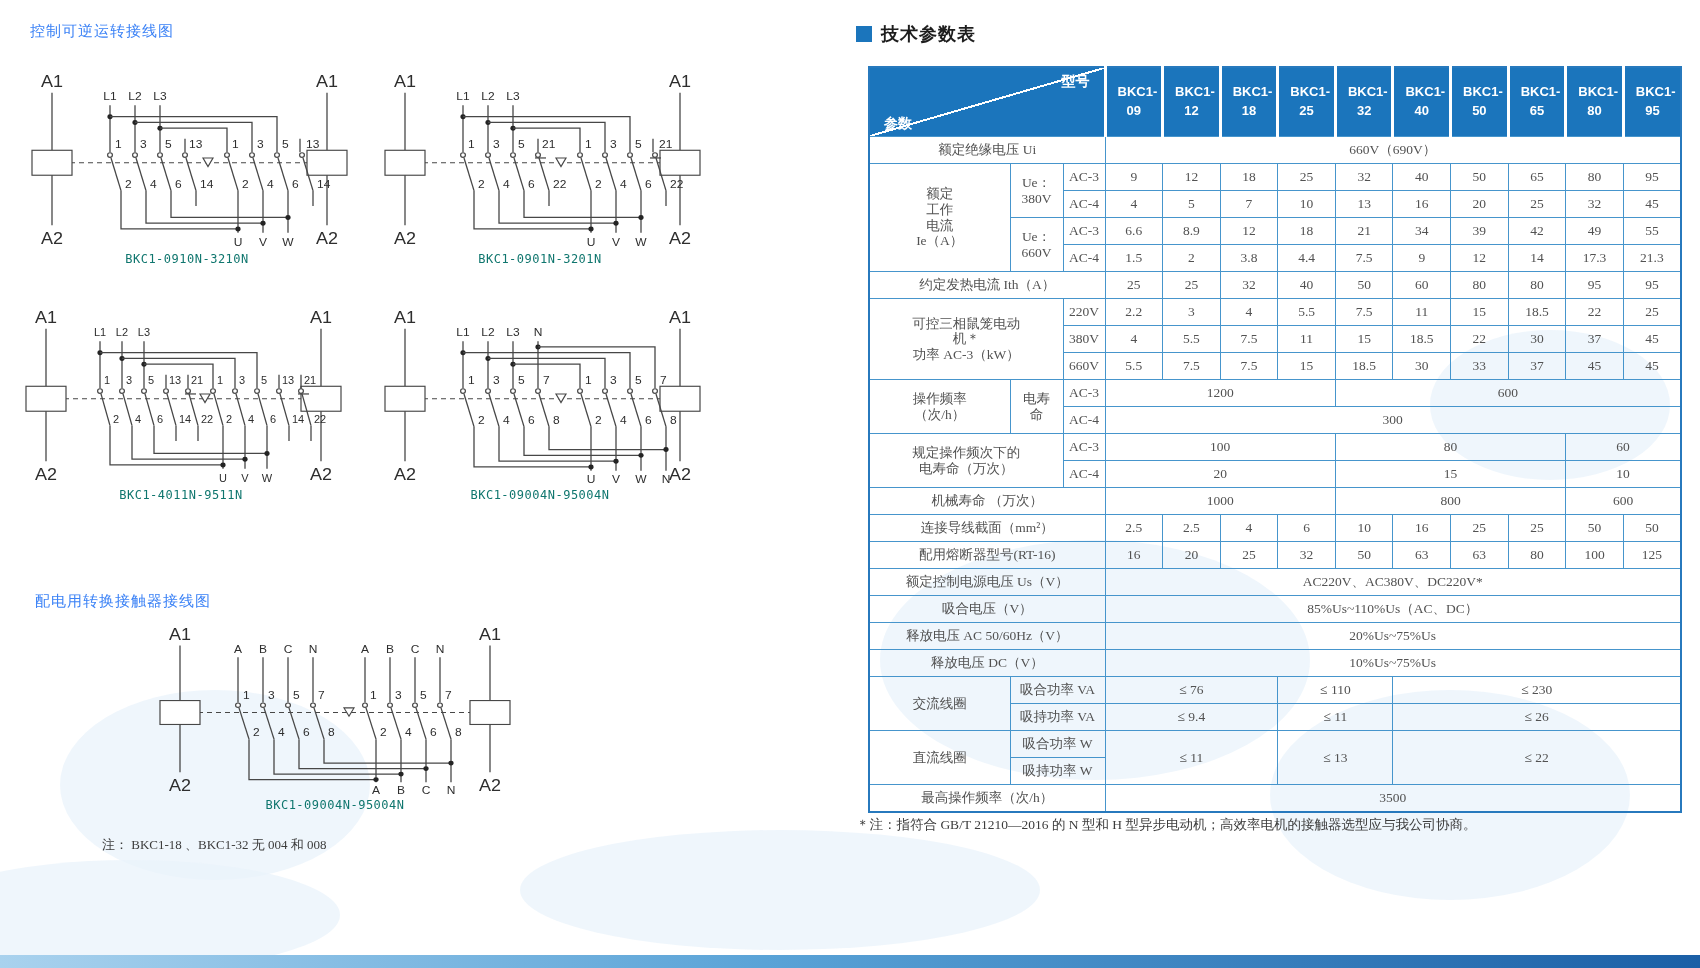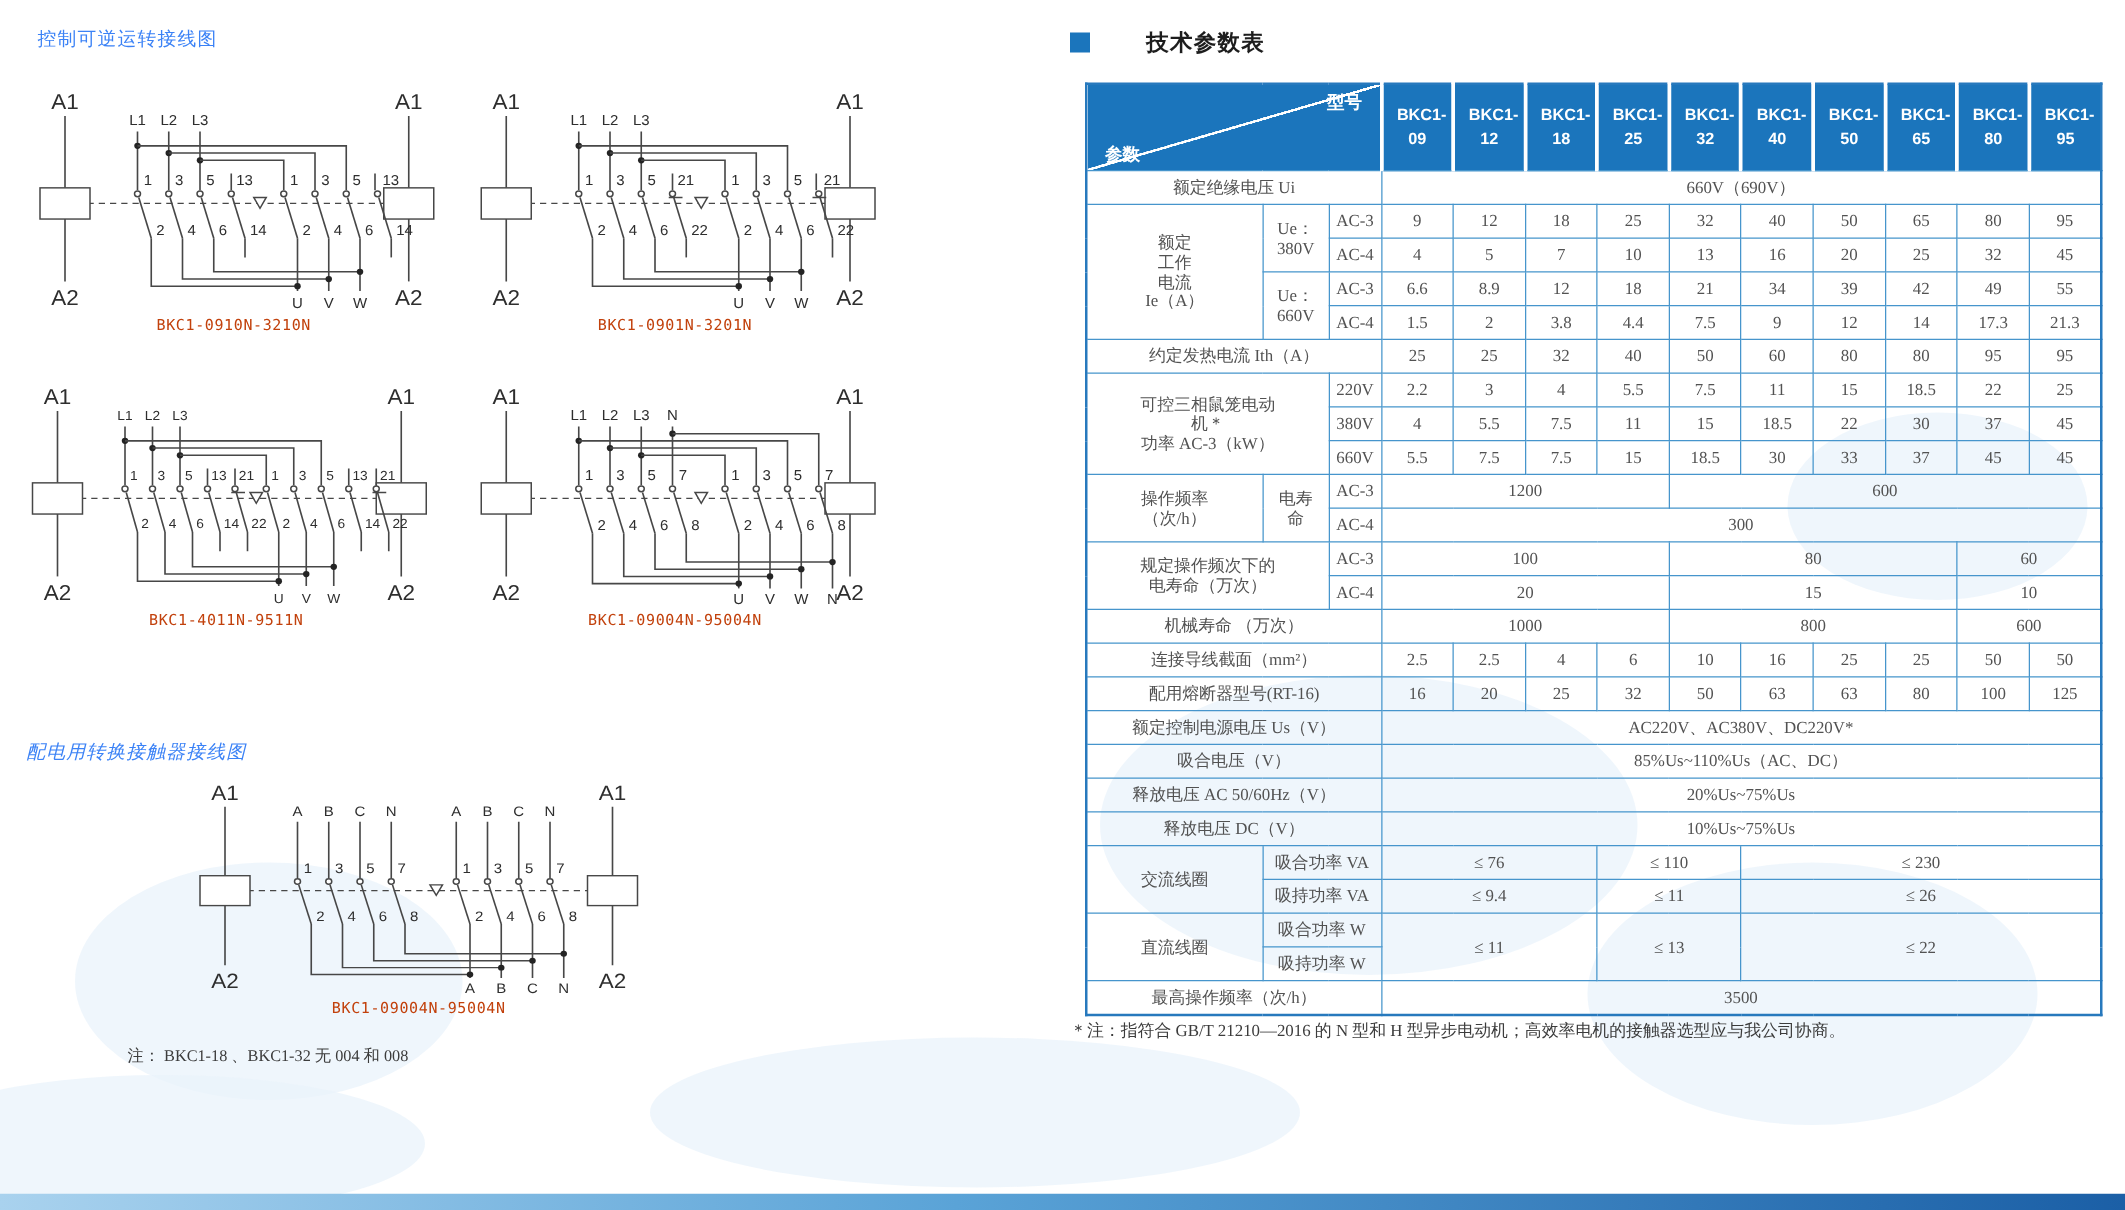--- a/index.html
+++ b/index.html
@@ -6,31 +6,31 @@
   body{width:1700px;height:968px;position:relative;background:#ffffff;overflow:hidden;
        font-family:"Liberation Sans",sans-serif;}
   .blob{position:absolute;background:#e9f3fb;border-radius:50%;z-index:0;opacity:.75;}
   .layer{position:absolute;z-index:1;}
   .bottombar{position:absolute;left:0;bottom:0;width:1700px;height:13px;z-index:3;
        background:linear-gradient(90deg,#a9d2ee 0%,#5aa3d7 45%,#1b5fa6 100%);}
 
   
   .sect-title{font-size:15px;color:#3b82f6;font-family:"Liberation Serif",serif;letter-spacing:1px;}
   .diagwrap{position:absolute;z-index:1;text-align:center;}
-  .caption{margin-top:-4px;font-size:12px;color:#c2410c;font-family:"DejaVu Sans Mono",monospace;letter-spacing:.5px;}
+  .caption{margin-top:-4px;font-size:12px;color:#0f766e;font-family:"DejaVu Sans Mono",monospace;letter-spacing:.5px;}
   .note-left{position:absolute;z-index:1;font-size:13px;color:#3c3c3c;font-family:"Liberation Serif",serif;margin-left:40px;}
   svg .w{stroke:#474747;stroke-width:1.3;fill:none;}
   svg .dash{stroke:#474747;stroke-width:1.1;fill:none;stroke-dasharray:5 4;}
   svg .term{fill:#ffffff;stroke:#474747;stroke-width:1.2;}
   svg .dot{fill:#242424;stroke:none;}
   svg text{fill:#2e2e2e;stroke:none;font-family:"Liberation Sans",sans-serif;}
   .t18{font-size:18px;} .t12{font-size:12px;} .t11{font-size:11px;}
 
   
-  .sec-head{position:absolute;left:856px;top:22px;z-index:1;display:flex;align-items:center;gap:36px;}
+  .sec-head{position:absolute;left:856px;top:22px;z-index:1;display:flex;align-items:center;}
   .sec-head .sq{width:16px;height:16px;background:#1b75bc;margin-right:9px;}
   .sec-head .tt{font-size:18px;font-weight:bold;color:#1d1d1d;letter-spacing:1px;}
 
   .ptable{border-collapse:collapse;table-layout:fixed;width:812px;background:transparent;
           border:2px solid #2779bd;}
   .ptable td{border:1px solid #4695cc;text-align:center;vertical-align:middle;padding:0 1px;height:26px;
              font-family:"Liberation Serif",serif;font-size:13.5px;color:#525252;line-height:1.15;}
   .ptable th{background:#1b75bc;color:#ffffff;font-family:"Liberation Sans",sans-serif;font-weight:bold;
              font-size:13px;height:46px;border-left:3px solid #ffffff;border-bottom:1px solid #4695cc;padding:11px;}
   .ptable th span{display:block;line-height:1.45;}
@@ -421,21 +421,21 @@
         <circle class="dot" cx="291" cy="158" r="2.6"></circle>
     <text class="t12" x="216" y="193" text-anchor="middle">U</text>
     <text class="t12" x="241" y="193" text-anchor="middle">V</text>
     <text class="t12" x="266" y="193" text-anchor="middle">W</text>
     <text class="t12" x="291" y="193" text-anchor="middle">N</text>
   </g>
 </svg>
 <div class="caption">BKC1-09004N-95004N</div>
 </div>
 
-<div class="layer sect-title" style="left:21px;top:592px;font-style:italic;">配电用转换接触器接线图</div>
+<div class="layer sect-title" style="left:35px;top:592px;">配电用转换接触器接线图</div>
 
 <div class="diagwrap" style="left:150px;top:616px;width:370px;">
 <svg viewBox="0 0 370 198" width="370" height="182" preserveAspectRatio="none">
   <line class="dash" x1="30" y1="105" x2="340" y2="105"></line>
   <g>
     <text class="t18" x="30" y="26" text-anchor="middle">A1</text>
     <line class="w" x1="30" y1="32" x2="30" y2="92"></line>
         <rect class="term" x="10" y="92" width="40" height="26"></rect>
         <line class="w" x1="30" y1="118" x2="30" y2="170"></line>
     <text class="t18" x="30" y="190" text-anchor="middle">A2</text>

